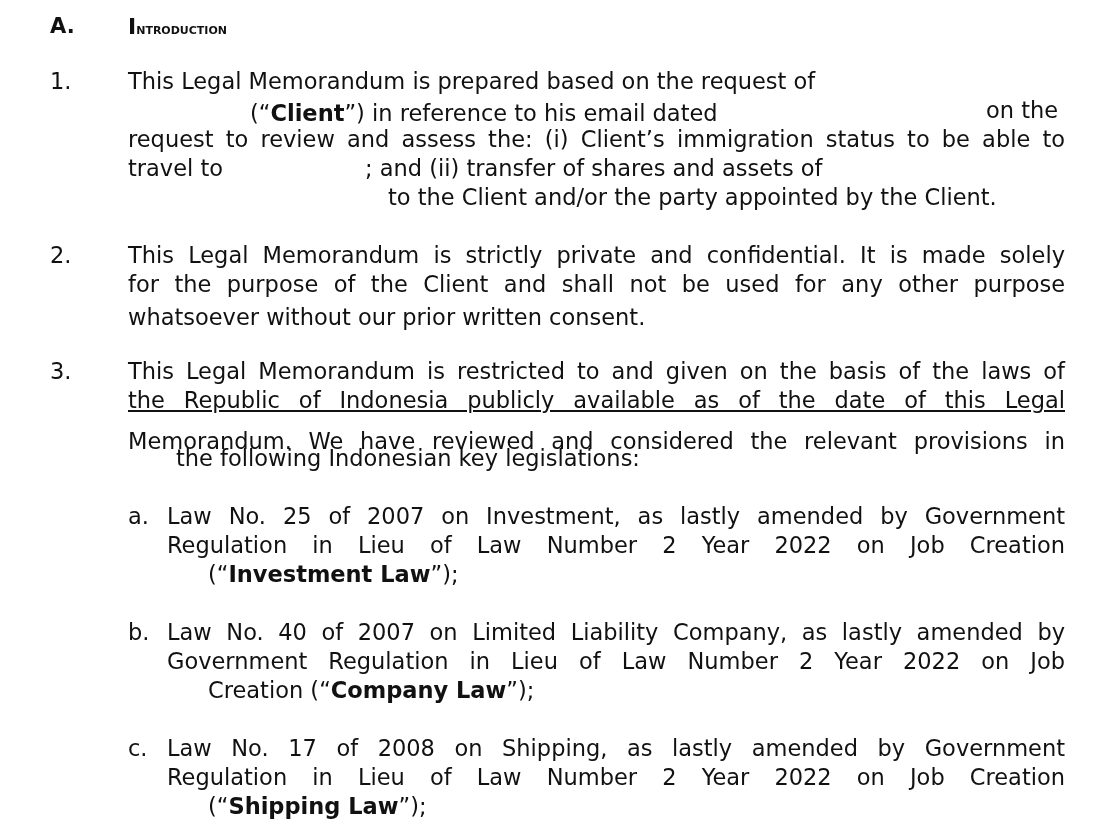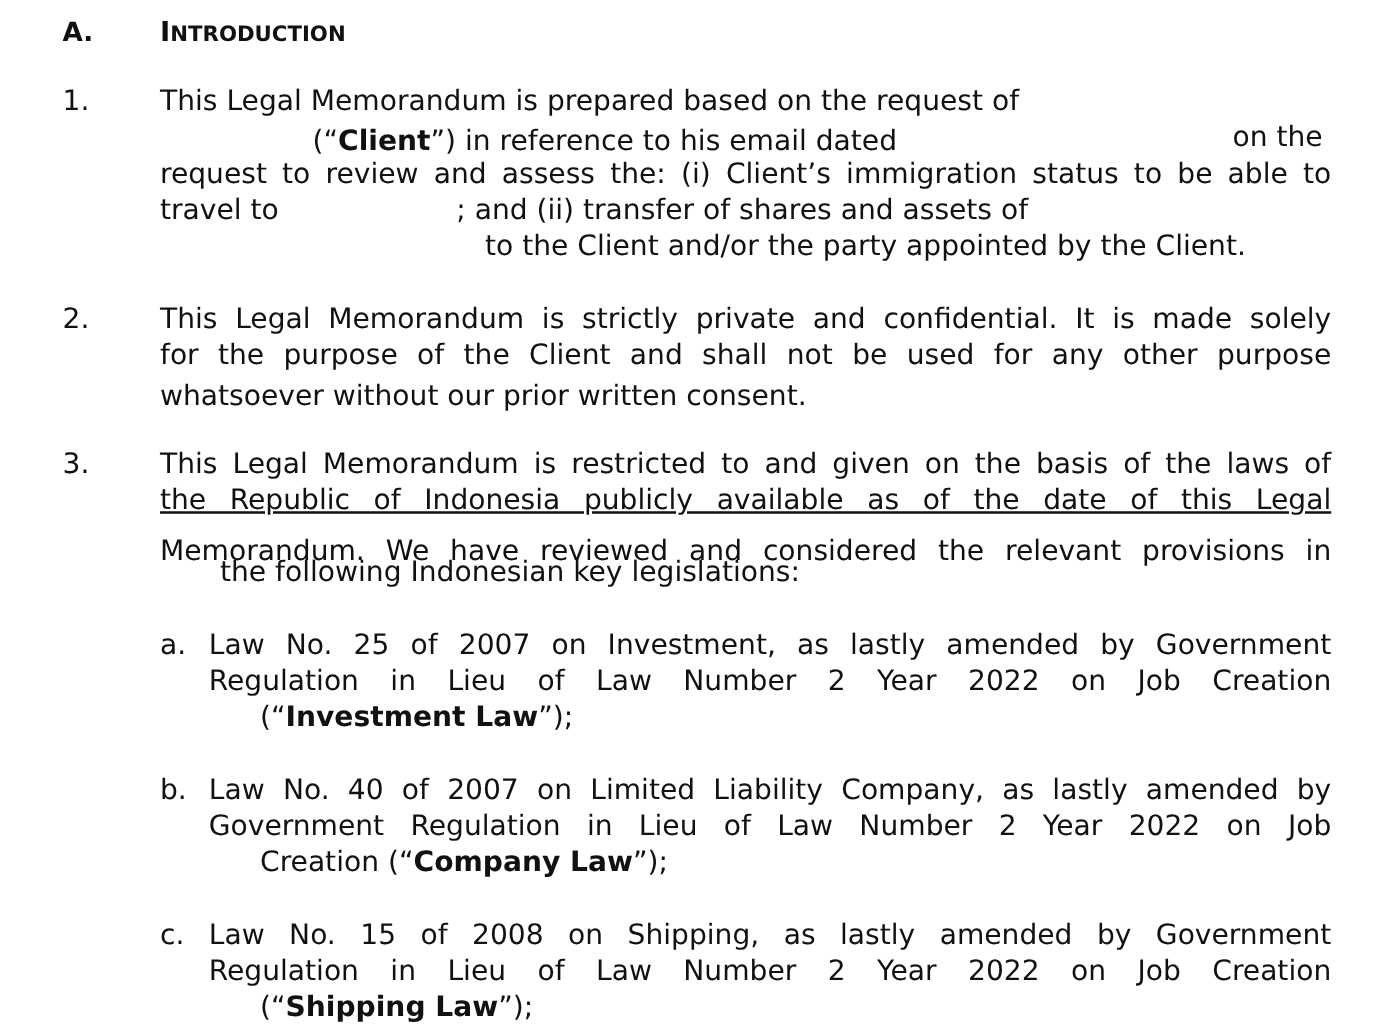--- a/index.html
+++ b/index.html
@@ -1,21 +1,21 @@
 <!DOCTYPE html>
 <html><head>
   <meta charset="utf-8">
   <style>
     html, body { margin:0; padding:0; background:#ffffff; }
     body { width:1100px; height:826px; overflow:hidden; position:relative;
            font-family:"DejaVu Sans", sans-serif; color:#111; font-size:22.5px; }
     .abs { position:absolute; white-space:nowrap; }
     .heading { font-weight:bold; font-size:21px; }
     .sc-big { font-size:22px; }
-    .sc-small { font-size:17px; }
+    .sc-small { font-size:11px; }
     .num { left:50px; }
     .body-line { left:128px; width:937px; text-align:justify; text-align-last:justify; white-space:normal; }
     .body-last { left:128px; }
     .sub-label { left:128px; }
     .sub-line { left:167px; width:898px; text-align:justify; text-align-last:justify; white-space:normal; }
     .sub-last { left:167px;margin-left:41px; }
     b { font-weight:bold; }
   </style>
 </head>
 <body>
@@ -47,15 +47,15 @@
 <div class="abs sub-line" style="top:503px;">Law No. 25 of 2007 on Investment, as lastly amended by Government</div>
 <div class="abs sub-line" style="top:532px;">Regulation in Lieu of Law Number 2 Year 2022 on Job Creation</div>
 <div class="abs sub-last" style="top:561px;"><span>(“</span><b>Investment Law</b><span>”);</span></div>
 
 <div class="abs sub-label" style="top:619px;">b.</div>
 <div class="abs sub-line" style="top:619px;">Law No. 40 of 2007 on Limited Liability Company, as lastly amended by</div>
 <div class="abs sub-line" style="top:648px;">Government Regulation in Lieu of Law Number 2 Year 2022 on Job</div>
 <div class="abs sub-last" style="top:677px;"><span>Creation (“</span><b>Company Law</b><span>”);</span></div>
 
 <div class="abs sub-label" style="top:735px;">c.</div>
-<div class="abs sub-line" style="top:735px;">Law No. 15 of 2008 on Shipping, as lastly amended by Government</div>
+<div class="abs sub-line" style="top:735px;">Law No. 17 of 2008 on Shipping, as lastly amended by Government</div>
 <div class="abs sub-line" style="top:764px;">Regulation in Lieu of Law Number 2 Year 2022 on Job Creation</div>
 <div class="abs sub-last" style="top:793px;"><span>(“</span><b>Shipping Law</b><span>”);</span></div>
 
 </body></html>

